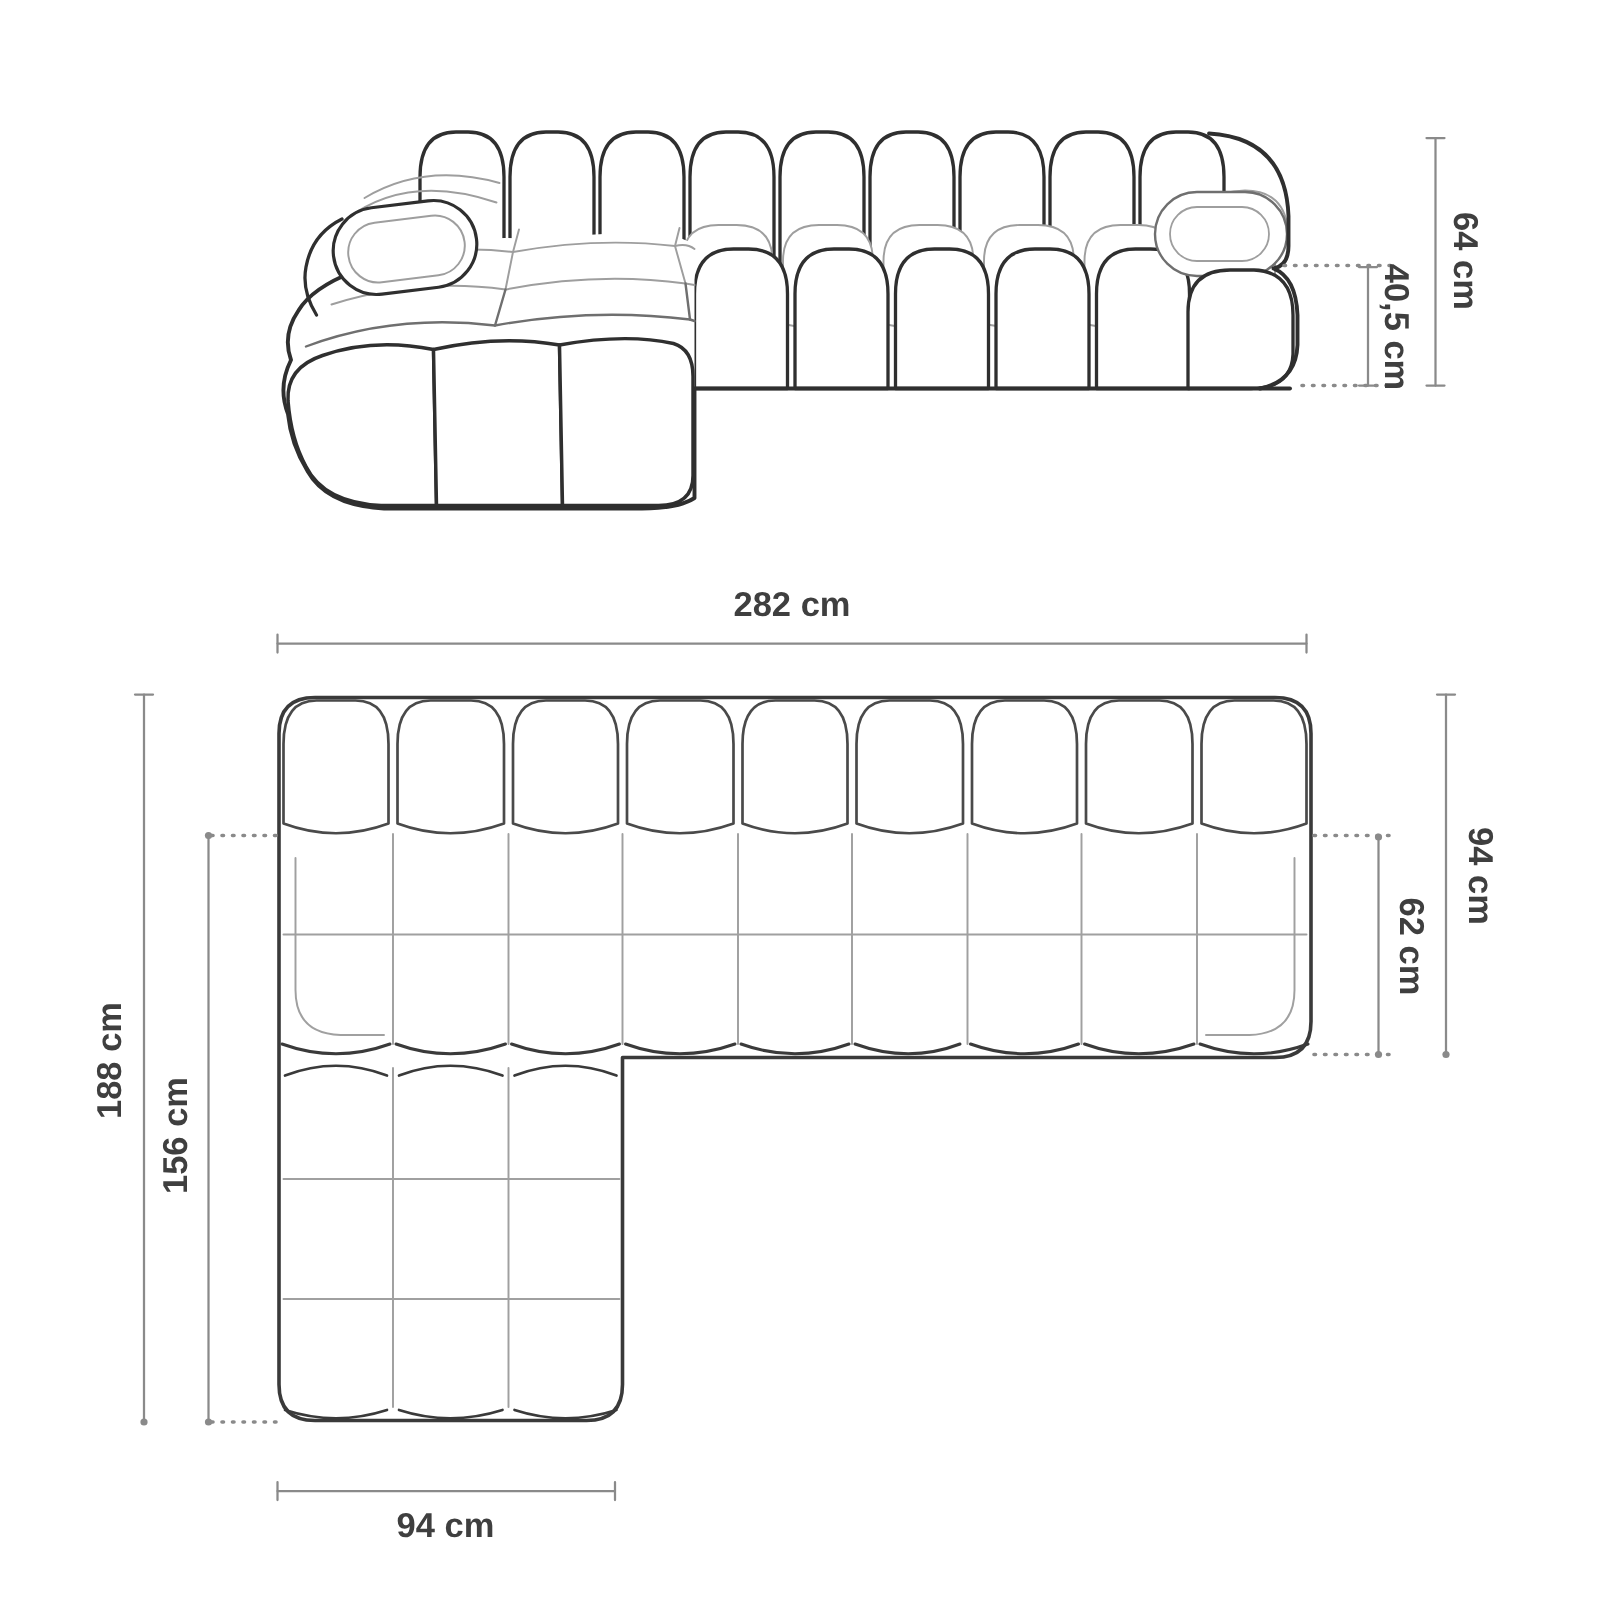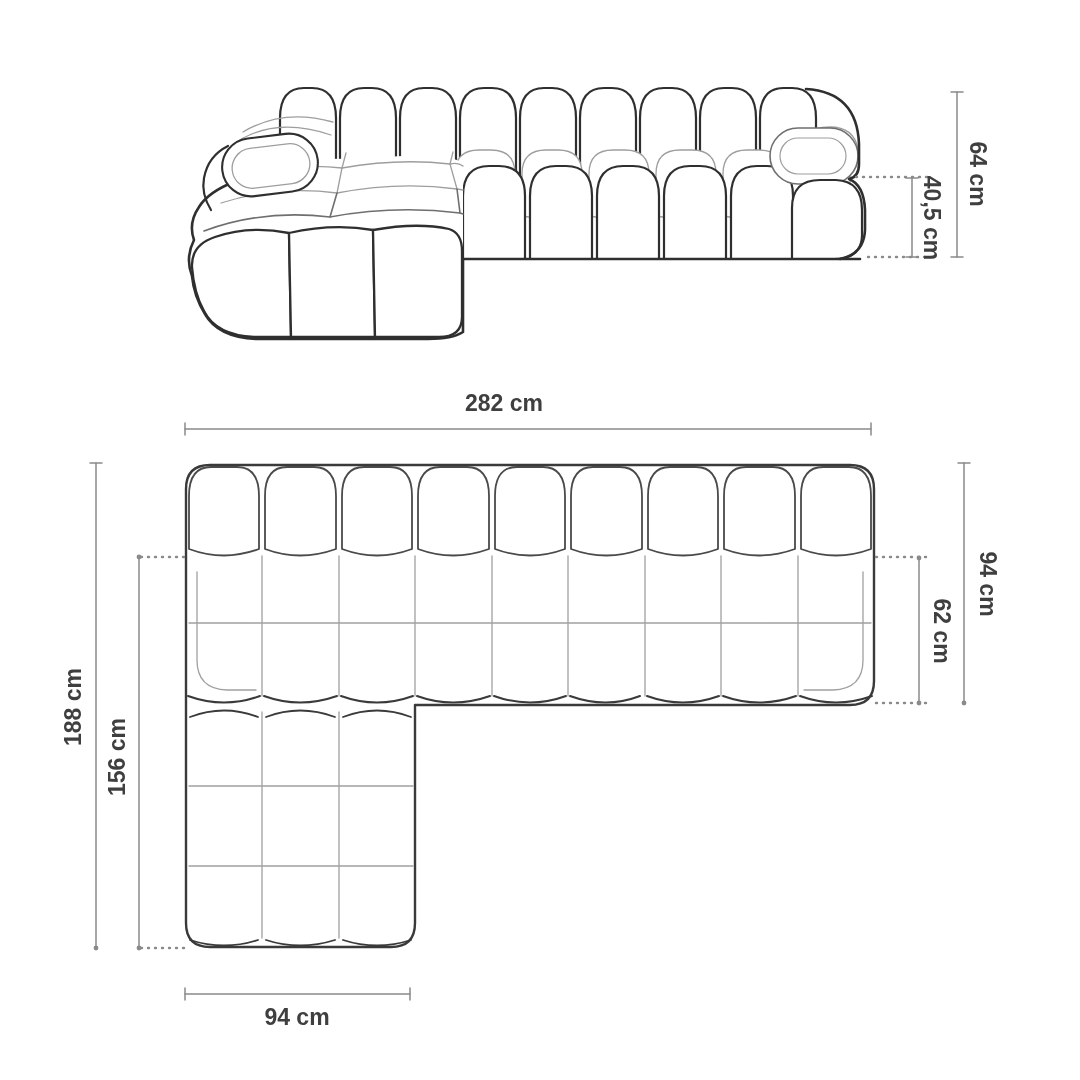--- a/index.html
+++ b/index.html
@@ -179,20 +179,20 @@
 
     <g>
       <path d="M 185,994 H 410" fill="none"></path>
       <path d="M 185,988 V 1000 M 410,988 V 1000" fill="none"></path>
     </g>
   </g>
 </svg>
 
 <div class="dim-label rot-cw" style="left:977px;top:174px;">64 cm</div>
 <div class="dim-label rot-cw" style="left:931px;top:218px;">40,5 cm</div>
-<div class="dim-label" style="left:504px;top:403px;">282 cm</div>
+<div class="dim-label" style="left:528px;top:403px;">282 cm</div>
 <div class="dim-label rot-ccw" style="left:73px;top:707px;">188 cm</div>
 <div class="dim-label rot-ccw" style="left:117px;top:757px;">156 cm</div>
 <div class="dim-label rot-cw" style="left:987px;top:584px;">94 cm</div>
 <div class="dim-label rot-cw" style="left:941px;top:631px;">62 cm</div>
 <div class="dim-label" style="left:297px;top:1017px;">94 cm</div>
 
 </div>
 
 </body></html>

